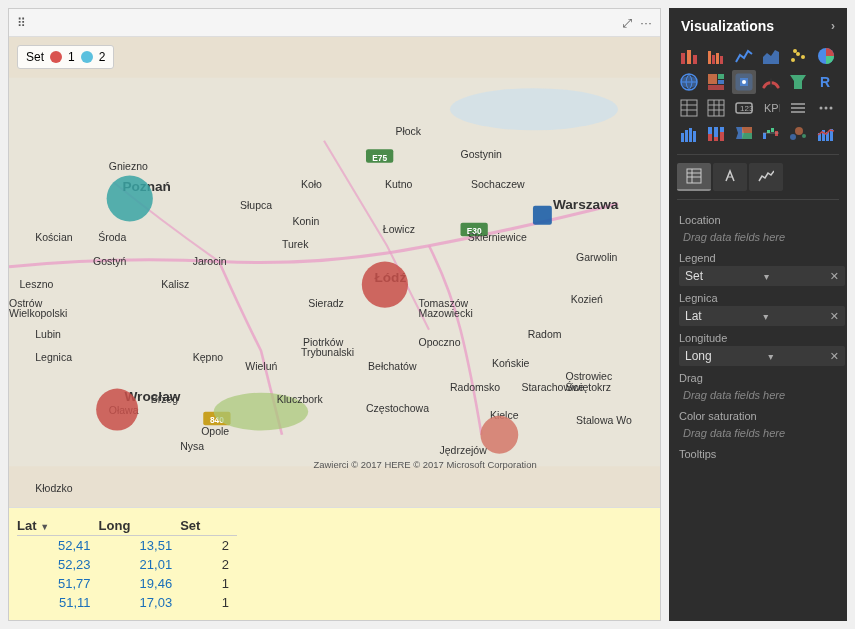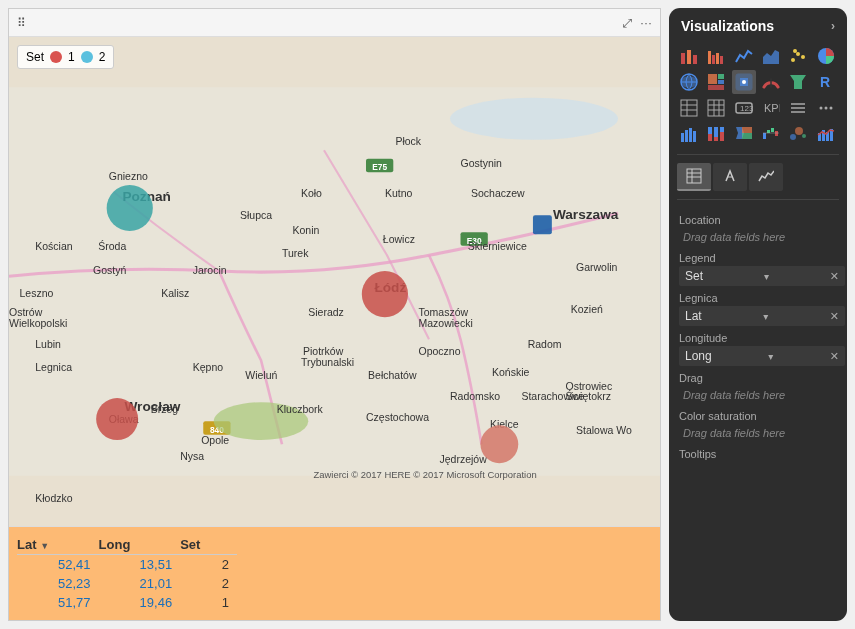--- a/index.html
+++ b/index.html
@@ -72,21 +72,21 @@
     .legend-dot {
       width: 12px;
       height: 12px;
       border-radius: 50%;
       display: inline-block;
     }
 
     .data-table {
       border-top: 1px solid #ddd;
       padding: 8px;
-      background: #fdba74;
+      background: #fef9c3;
     }
 
     .data-table table {
       border-collapse: collapse;
       font-size: 13px;
       width: 220px;
     }
 
     .data-table th {
       text-align: left;
@@ -114,21 +114,20 @@
 
     
     .right-panel {
       width: 178px;
       background: #2d2d2d;
       display: flex;
       flex-direction: column;
       margin: 8px;
       margin-left: 4px;
       overflow-y: auto;
-      border-radius: 11px;
     }
 
     .viz-header {
       display: flex;
       align-items: center;
       justify-content: space-between;
       padding: 10px 12px 6px 12px;
       color: #fff;
       font-size: 14px;
       font-weight: 600;
@@ -370,20 +369,25 @@
           <tr>
             <td>52,23</td>
             <td>21,01</td>
             <td class="set-col">2</td>
           </tr>
           <tr>
             <td>51,77</td>
             <td>19,46</td>
             <td class="set-col">1</td>
           </tr>
+          <tr>
+            <td>51,11</td>
+            <td>17,03</td>
+            <td class="set-col">1</td>
+          </tr>
         </tbody>
     </table>
   </div>
 </div>
 
 <div class="right-panel">
 
   <div class="viz-header">
     <span>Visualizations</span>
     <span class="viz-chevron">›</span>

